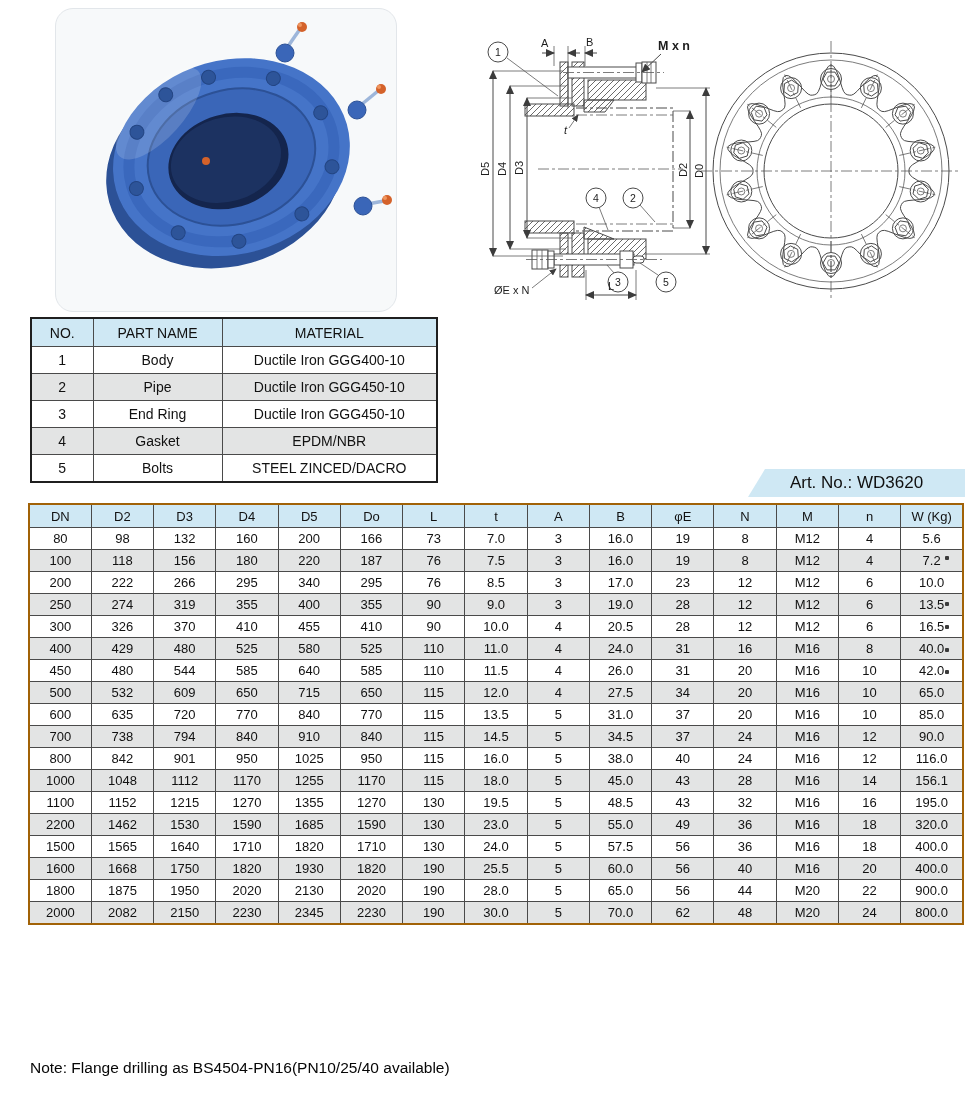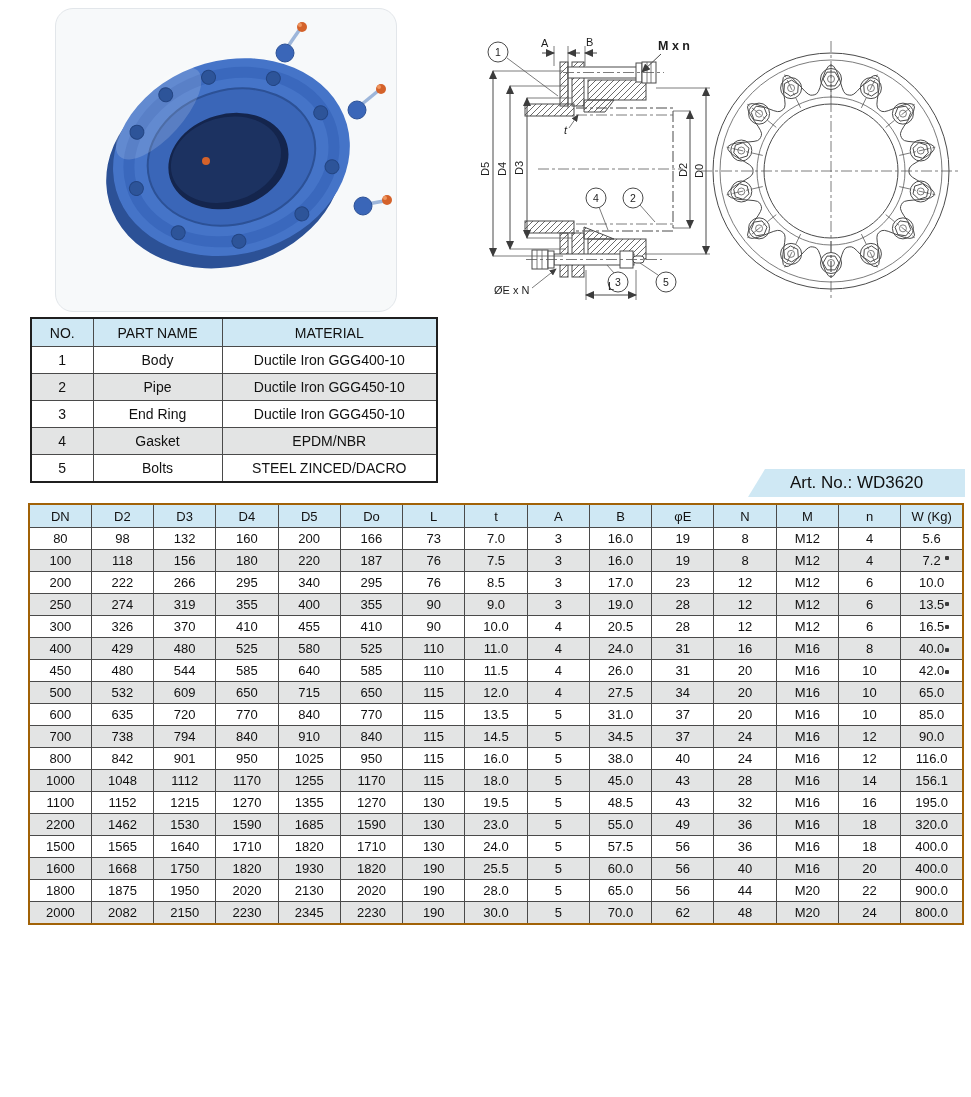--- a/index.html
+++ b/index.html
@@ -639,14 +639,15 @@
     </table>
 
   <div id="margin-marks">
       <div class="mdot" style="left: 945px; top: 555.9px;"></div>
       <div class="mdot" style="left: 945px; top: 601.7px;"></div>
       <div class="mdot" style="left: 945px; top: 624.6px;"></div>
       <div class="mdot" style="left: 945px; top: 647.5px;"></div>
       <div class="mdot" style="left: 945px; top: 670.4px;"></div>
     </div>
 
+  <div class="note">Note: Flange drilling as BS4504-PN16(PN10/25/40 available)</div>
 
 </div>
 
 </body></html>

